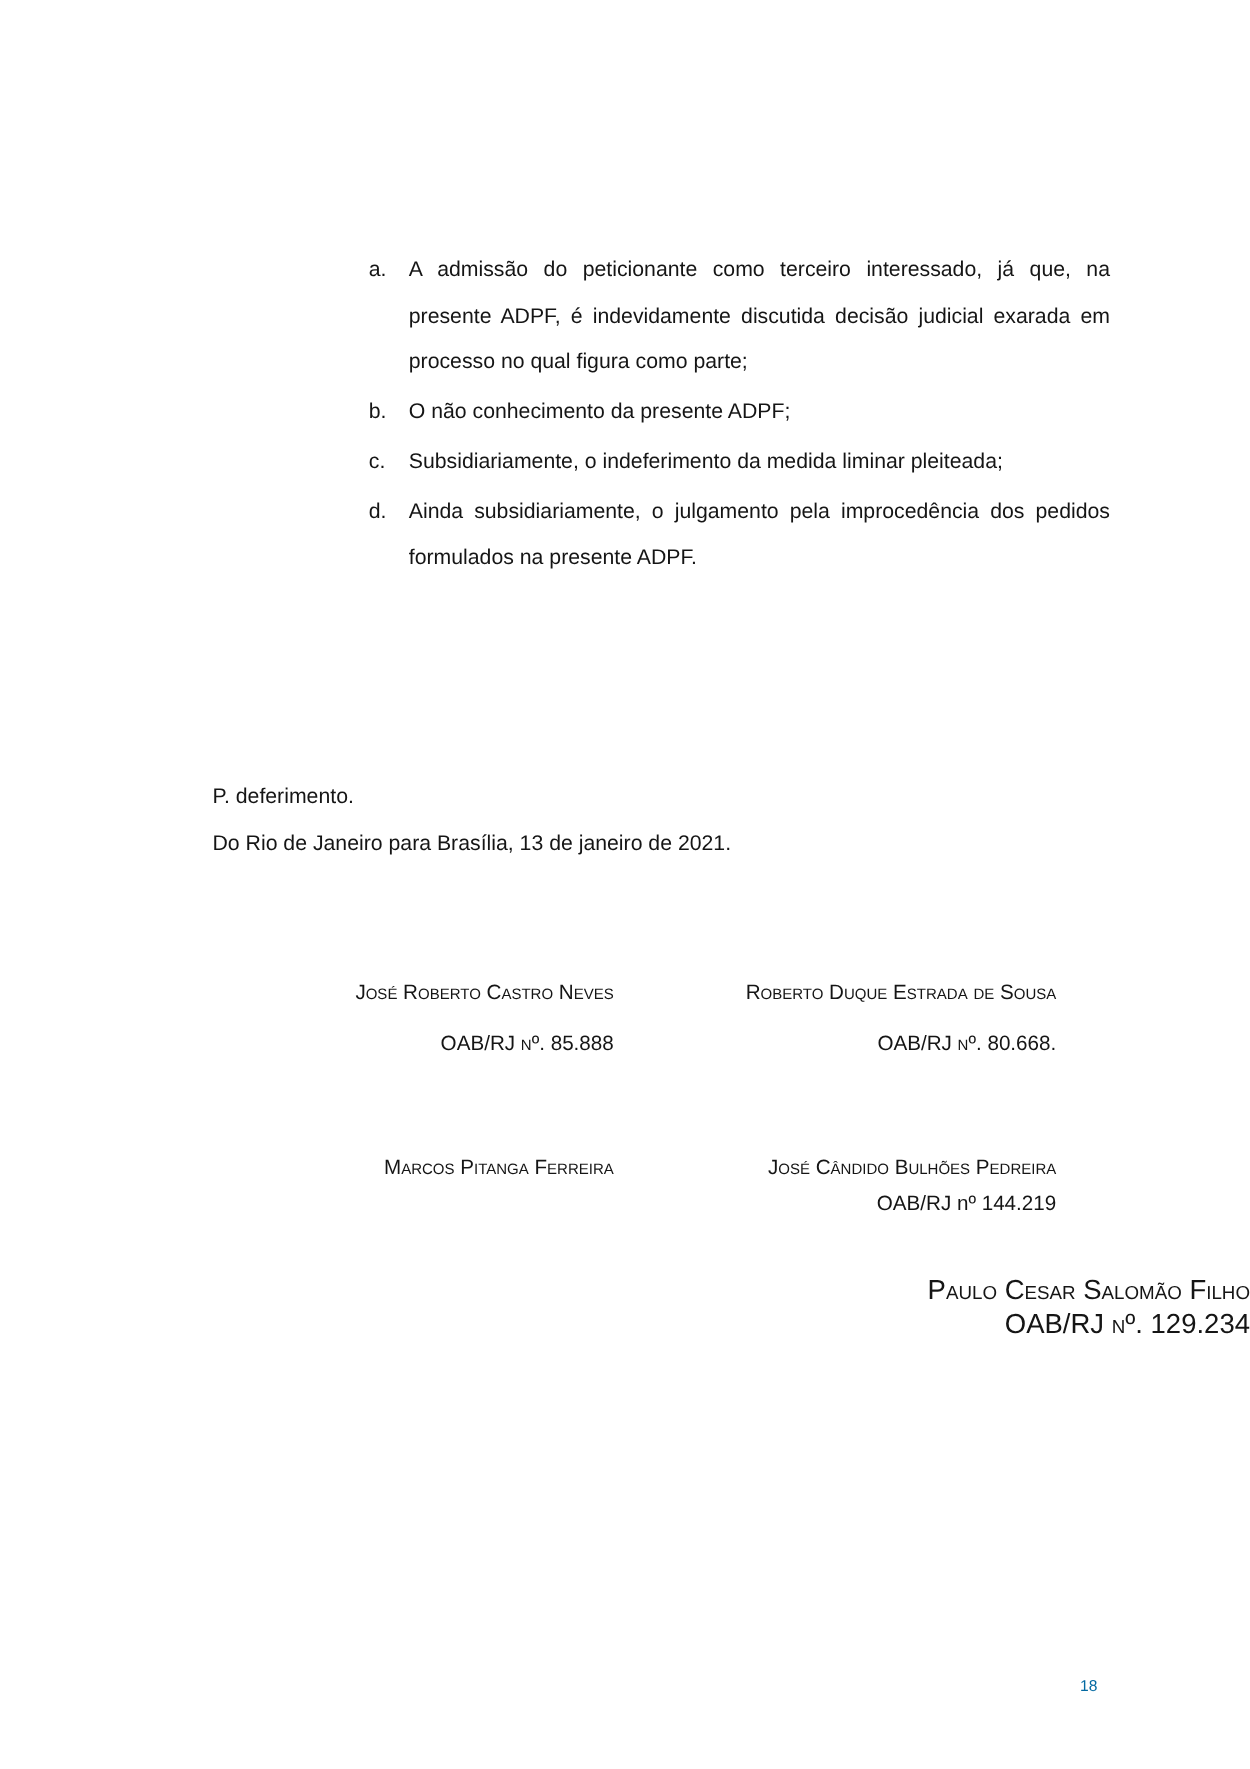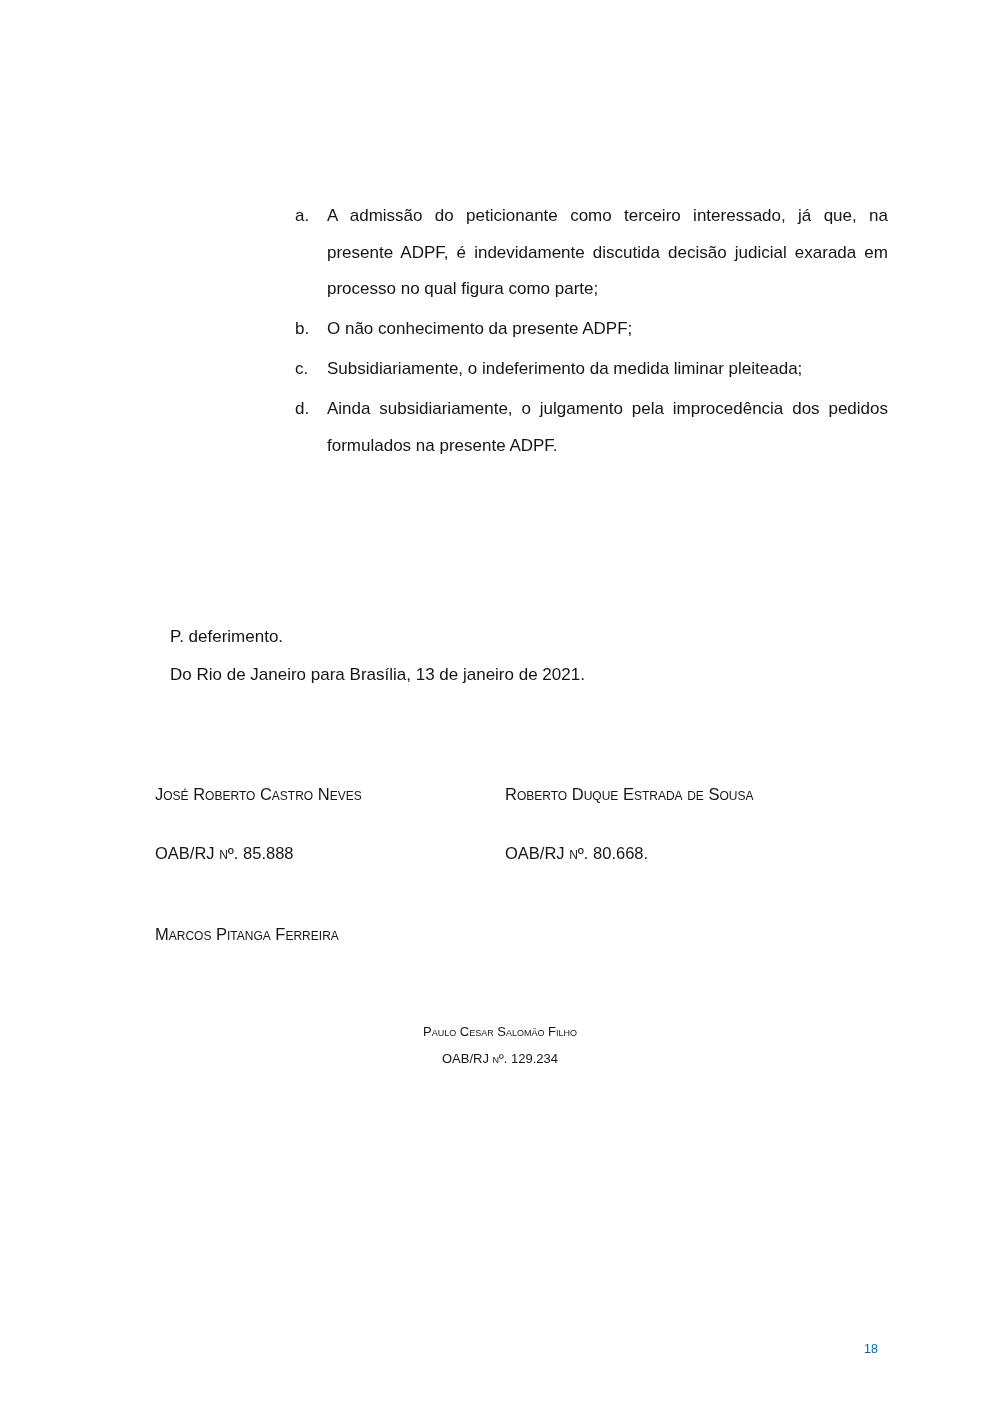--- a/index.html
+++ b/index.html
@@ -52,39 +52,39 @@
 
   
   .sig-row {
     position: absolute;
     left: 155px;
     width: 690px;
     display: flex;
     justify-content: space-between;
     font-size: 16.5px;
     line-height: 27px;
-    text-align: left;
+    text-align: right;
   }
   .sig-row-1 { top: 781px; }
   .sig-row-2 { top: 921px; }
   .sig-row-3 {
     position: absolute;
     top: 1018px;
     left: 0;
     width: 1000px;
-    font-size: 13px;
+    font-size: 22px;
     line-height: 27px;
-    text-align: center;
+    text-align: right;
   }
   .sig-cell-left  { width: 336px; }
   .sig-cell-right { width: 340px; }
   .sig-name {
     font-variant: small-caps;
   }
-  .sig-oab { margin-top: 32px; }
+  .sig-oab { margin-top: 14px; }
   .sig-row-2 .sig-oab { margin-top: 2px; }
   .sig-row-3 .sig-oab { margin-top: 0; }
   .sc { font-variant: small-caps; }
 
   
   .page-number {
     position: absolute;
     top: 1342px;
     right: 122px;
     font-size: 12.5px;
@@ -134,20 +134,24 @@
     <div class="sig-cell-right">
       <div class="sig-name">Roberto Duque Estrada de Sousa</div>
       <div class="sig-oab sc">OAB/RJ nº. 80.668.</div>
     </div>
   </div>
 
   <div class="sig-row sig-row-2">
     <div class="sig-cell-left">
       <div class="sig-name">Marcos Pitanga Ferreira</div>
     </div>
+    <div class="sig-cell-right">
+      <div class="sig-name">José Cândido Bulhões Pedreira</div>
+      <div class="sig-oab">OAB/RJ nº 144.219</div>
+    </div>
   </div>
 
   <div class="sig-row-3">
     <div class="sig-name">Paulo Cesar Salomão Filho</div>
     <div class="sig-oab sc">OAB/RJ nº. 129.234</div>
   </div>
 
   <div class="page-number">18</div>
 
 </div>

